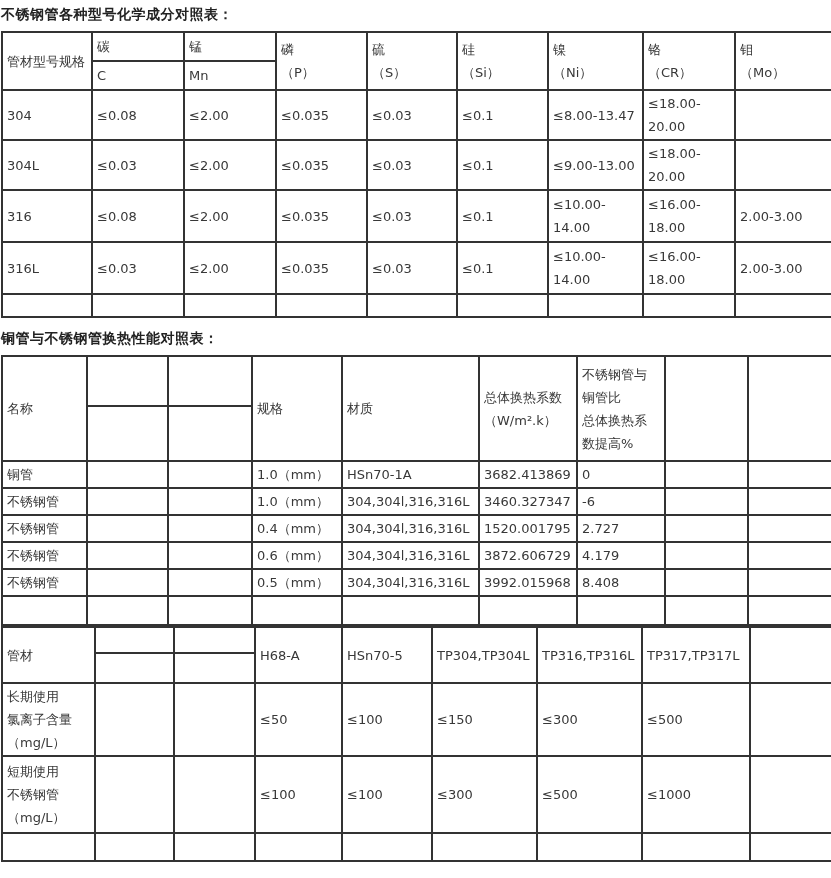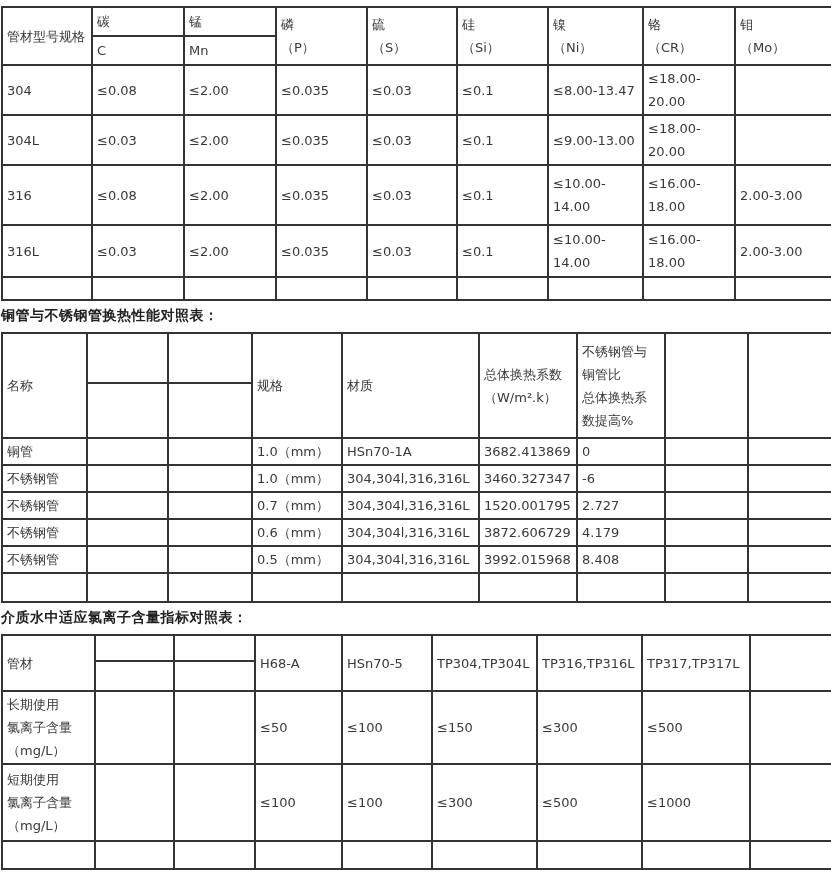--- a/index.html
+++ b/index.html
@@ -9,21 +9,21 @@
     width: 831px;
   }
   .page { padding: 6px 0 4px 1px; width: 830px; }
   .tbl-title {
     font-size: 14px;
     font-weight: bold;
     color: #222222;
     margin: 0 0 7px 0;
     letter-spacing: 0.5px;
   }
-  .tbl-title.spaced { margin-top: 6px; }
+  .tbl-title.spaced { margin-top: 12px; }
   table {
     border-collapse: collapse;
     table-layout: fixed;
     width: 830px;
   }
   td {
     border: 2px solid #333333;
     font-size: 13px;
     line-height: 23px;
     padding: 1px 1px 1px 4px;
@@ -31,20 +31,21 @@
     white-space: pre-line;
     overflow: hidden;
     background: #ffffff;
   }
 </style>
 </head>
 <body>
 
 <div class="page">
 
+  <div class="tbl-title">不锈钢管各种型号化学成分对照表：</div>
 
   <table>
     <colgroup>
       <col style="width:90px">
         <col style="width:92px">
         <col style="width:92px">
       <col style="width:91px">
         <col style="width:90px">
         <col style="width:91px">
       <col style="width:95px">
@@ -90,21 +91,21 @@
       <td>≤0.03</td>
       <td>≤2.00</td>
       <td>≤0.035</td>
       <td>≤0.03</td>
       <td>≤0.1</td>
       <td>≤9.00-13.00</td>
       <td>≤18.00-
 20.00</td>
       <td></td>
     </tr>
-    <tr style="height:60px">
+    <tr style="height:52px">
       <td>316</td>
       <td>≤0.08</td>
       <td>≤2.00</td>
       <td>≤0.035</td>
       <td>≤0.03</td>
       <td>≤0.1</td>
       <td>≤10.00-
 14.00</td>
       <td>≤16.00-
 18.00</td>
@@ -190,21 +191,21 @@
       <td>304,304l,316,316L</td>
       <td>3460.327347</td>
       <td>-6</td>
       <td></td>
       <td></td>
     </tr>
     <tr style="height:26px">
       <td>不锈钢管</td>
       <td></td>
       <td></td>
-      <td>0.7（mm）</td>
+      <td>0.4（mm）</td>
       <td>304,304l,316,316L</td>
       <td>1520.001795</td>
       <td>2.727</td>
       <td></td>
       <td></td>
     </tr>
     <tr style="height:26px">
       <td>不锈钢管</td>
       <td></td>
       <td></td>
@@ -233,21 +234,20 @@
       <td></td>
       <td></td>
       <td></td>
       <td></td>
       <td></td>
       <td></td>
     </tr>
   </tbody>
     </table>
 
-  <div class="tbl-title spaced">介质水中适应氯离子含量指标对照表：</div>
 
   <table>
     <colgroup>
       <col style="width:93px">
         <col style="width:79px">
         <col style="width:81px">
       <col style="width:87px">
         <col style="width:90px">
         <col style="width:105px">
       <col style="width:105px">
@@ -278,21 +278,21 @@
       <td></td>
       <td>≤50</td>
       <td>≤100</td>
       <td>≤150</td>
       <td>≤300</td>
       <td>≤500</td>
       <td></td>
     </tr>
     <tr style="height:77px">
       <td>短期使用
-氯离子含量
+不锈钢管
 （mg/L）</td>
       <td></td>
       <td></td>
       <td>≤100</td>
       <td>≤100</td>
       <td>≤300</td>
       <td>≤500</td>
       <td>≤1000</td>
       <td></td>
     </tr>

